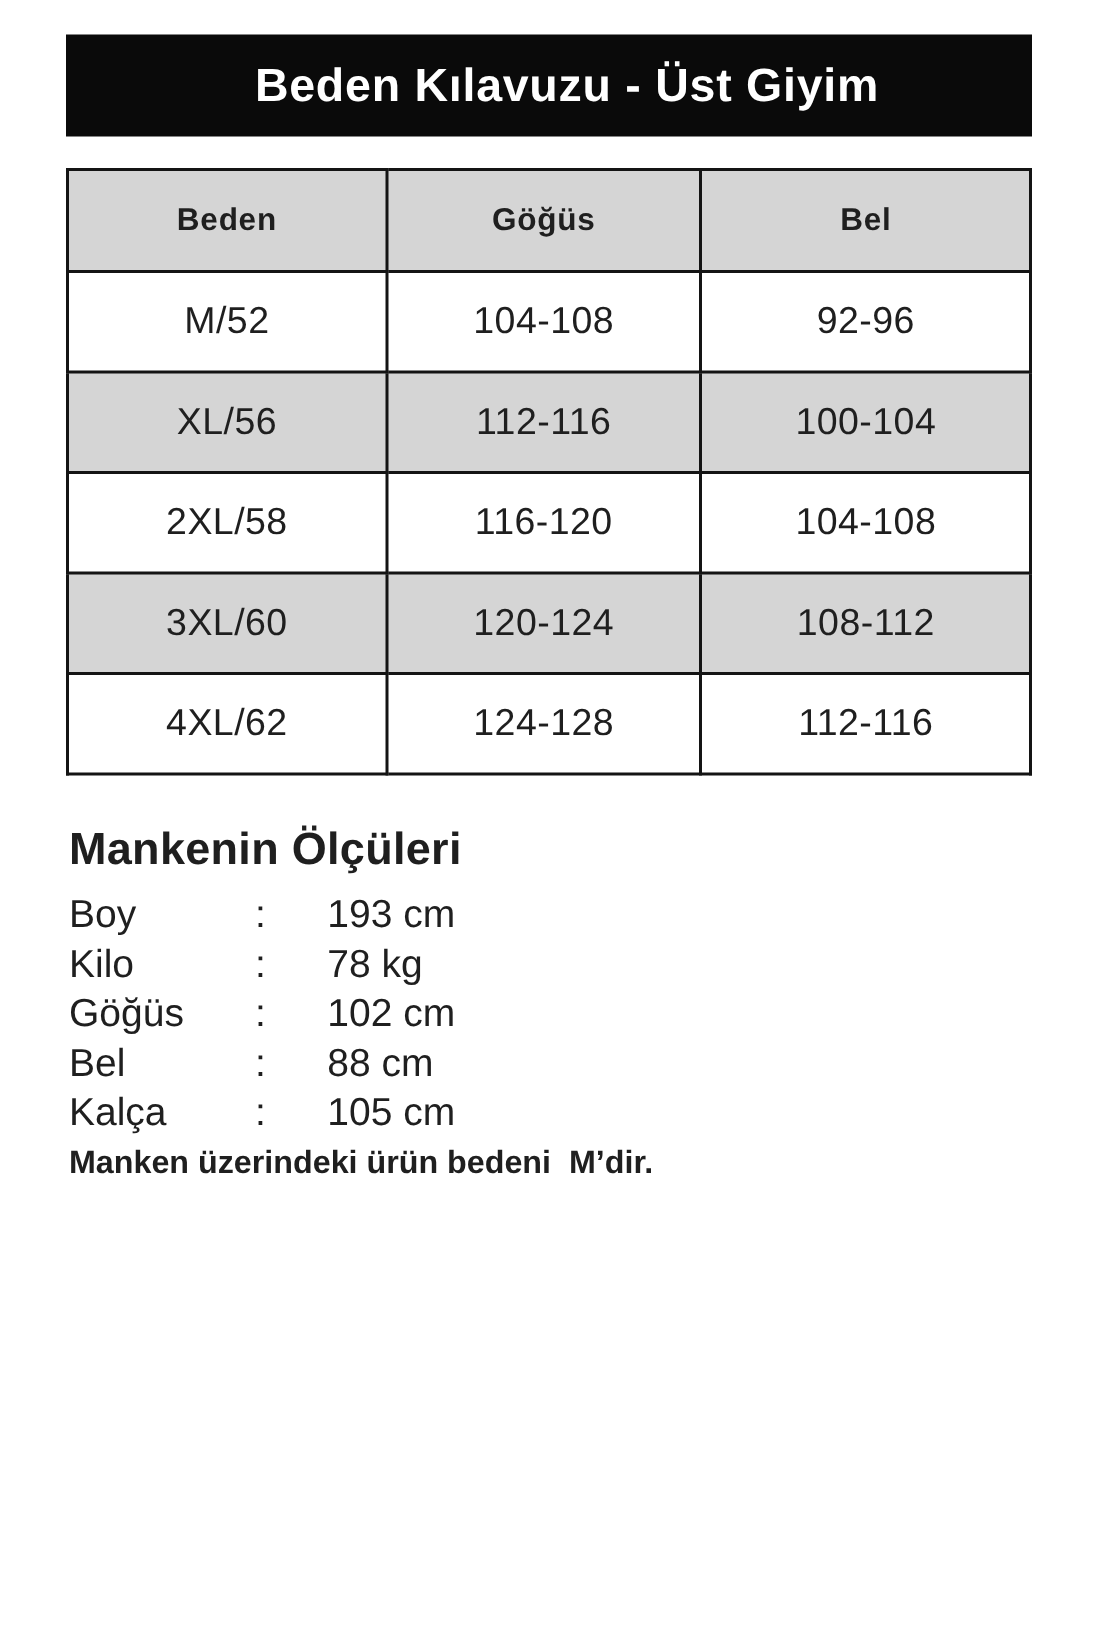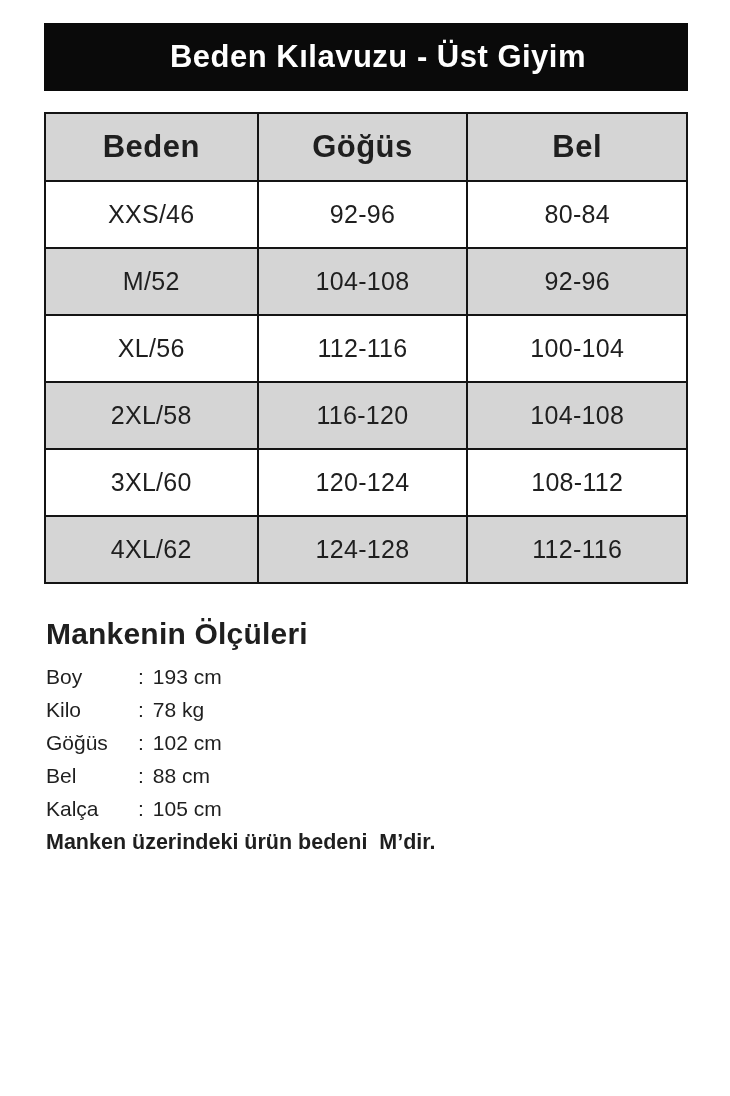--- a/index.html
+++ b/index.html
@@ -32,31 +32,31 @@
   }
   .size-table th,.size-table td{
     border:2px solid var(--c-border);
     text-align:center;vertical-align:middle;
   }
   .size-table col.c1{width:33.1%;}
   .size-table col.c2{width:32.7%;}
   .size-table col.c3{width:34.2%;}
   .size-table thead th{
     background:var(--c-gray);height:68px;
-    font-size:31px;font-weight:700;letter-spacing:0.5px;
+    font-size:21px;font-weight:700;letter-spacing:0.5px;
   }
   .size-table tbody td{
     background:#ffffff;height:67px;
     font-size:25px;font-weight:400;letter-spacing:0.3px;
   }
   .size-table tbody tr:nth-child(even) td{background:var(--c-gray);}
 
   .model-info{margin-top:33px;padding-left:2px;}
   .mi-heading{font-size:30px;font-weight:700;margin-bottom:9px;letter-spacing:0.2px;}
-  .mi-row{display:flex;align-items:baseline;line-height:33px;font-size:21px;}
+  .mi-row{display:flex;align-items:baseline;line-height:33px;font-size:26px;gap:32px;}
   .mi-label{width:92px;flex:0 0 92px;}
   .mi-sep{margin-right:9px;}
   .mi-note{font-size:21.5px;font-weight:700;line-height:33px;margin-top:1px;white-space:pre-wrap;}
 </style>
 </head>
 <body>
 
 <div class="sheet">
 
   <div class="title-bar">
@@ -70,25 +70,20 @@
         <col class="c3">
       </colgroup>
     <thead>
       <tr>
         <th>Beden</th>
         <th>Göğüs</th>
         <th>Bel</th>
       </tr>
     </thead>
     <tbody>
-      <tr>
-        <td>XXS/46</td>
-        <td>92-96</td>
-        <td>80-84</td>
-      </tr>
       <tr>
         <td>M/52</td>
         <td>104-108</td>
         <td>92-96</td>
       </tr>
       <tr>
         <td>XL/56</td>
         <td>112-116</td>
         <td>100-104</td>
       </tr>

